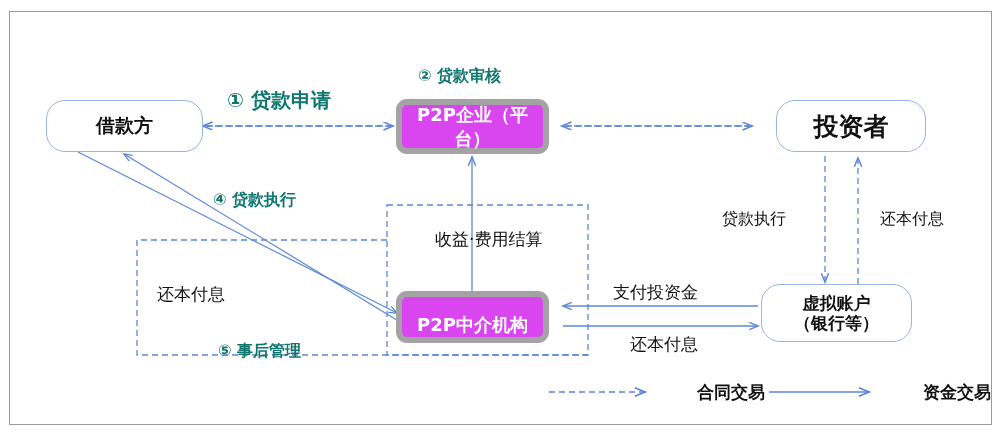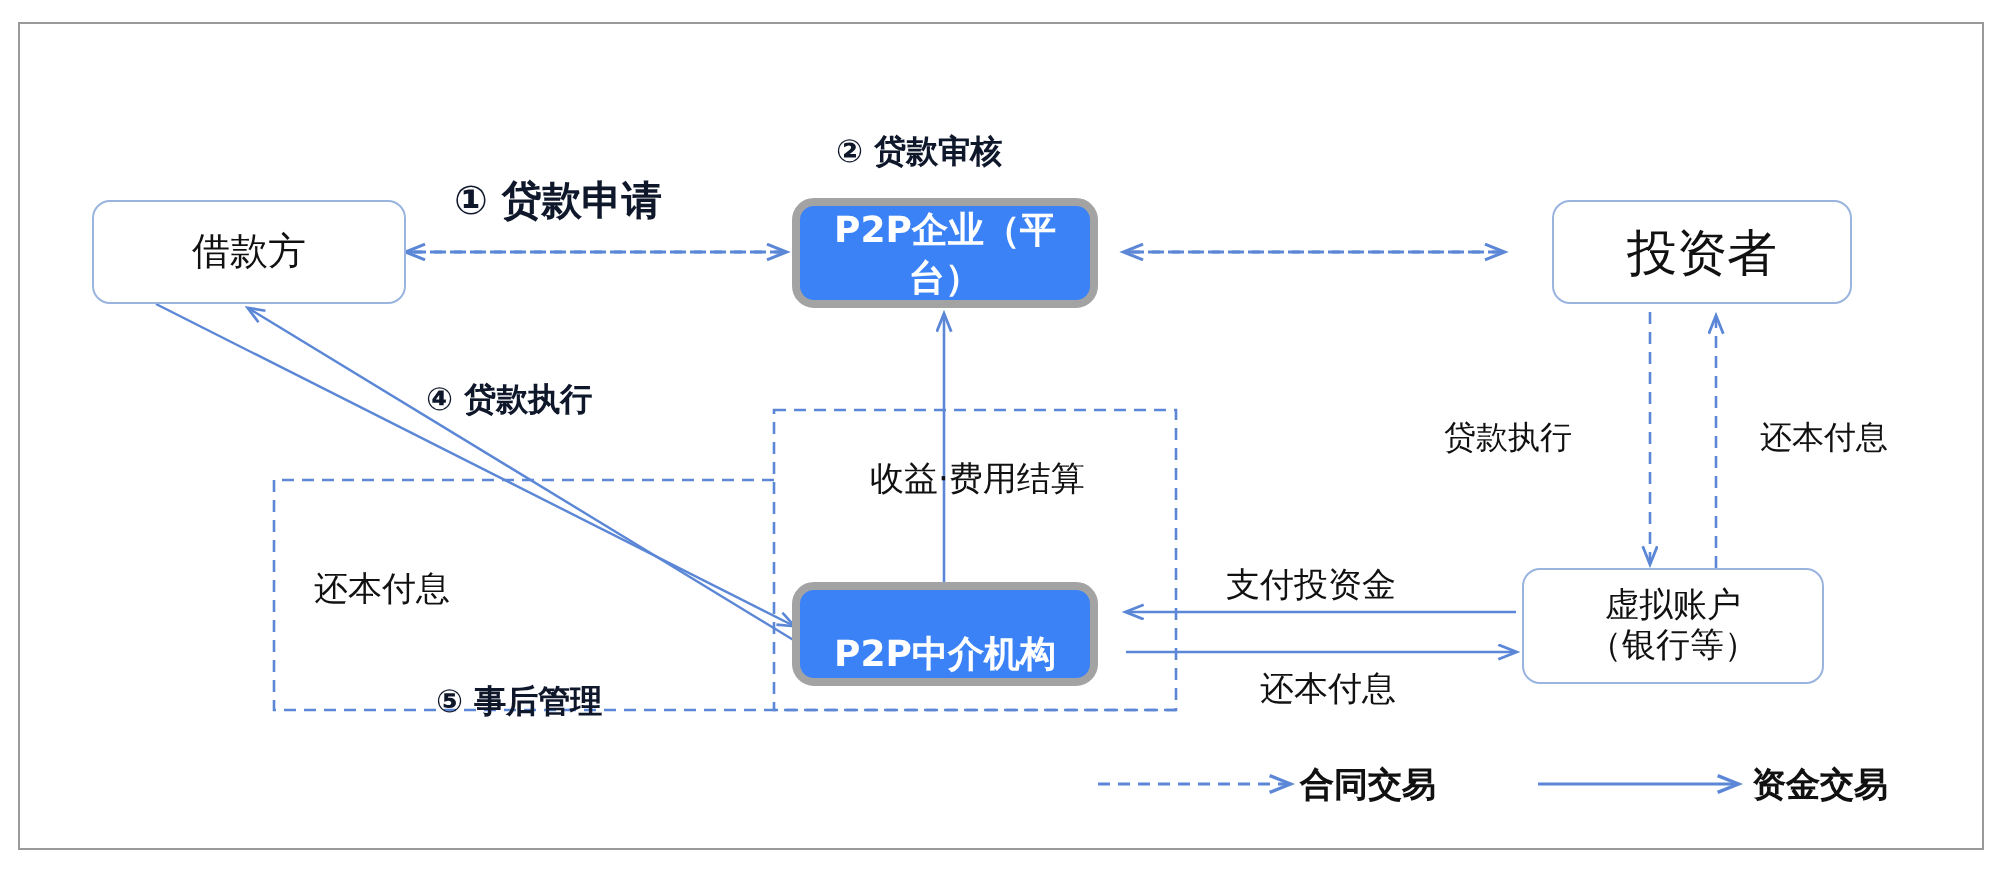--- a/index.html
+++ b/index.html
@@ -1,25 +1,25 @@
 <!DOCTYPE html>
 <html><head>
 <meta charset="utf-8">
 <style>
   html,body{margin:0;padding:0;background:#ffffff;}
   body{font-family:"DejaVu Sans","Liberation Sans",sans-serif;}
   #stage{position:relative;width:1000px;height:439px;background:#ffffff;overflow:hidden;}
   #frame{position:absolute;left:9px;top:11px;width:983px;height:414px;border:1.5px solid #9a9a9a;background:#fff;box-sizing:border-box;}
   svg#wires{position:absolute;left:0;top:0;width:1000px;height:439px;}
   .node{position:absolute;box-sizing:border-box;display:flex;align-items:center;justify-content:center;text-align:center;}
-  .node-light{background:#ffffff;border:1.3px solid #9ab4e0;border-radius:9px;color:#111111;font-weight:normal;}
-  .node-blue{background:#3b82f6;border:4px solid #a3a3a3;border-radius:11px;color:#ffffff;font-weight:bold;}
-  .lbl{position:absolute;color:#0f172a;font-weight:bold;white-space:nowrap;}
+  .node-light{background:#ffffff;border:1.3px solid #9ab4e0;border-radius:19px;color:#111111;font-weight:bold;}
+  .node-blue{background:#d946ef;border:6px solid #a3a3a3;border-radius:11px;color:#ffffff;font-weight:bold;}
+  .lbl{position:absolute;color:#0f766e;font-weight:bold;white-space:nowrap;}
   .lbl-thin{position:absolute;color:#111111;font-weight:normal;white-space:nowrap;}
-  .legend-txt{position:absolute;color:#111111;font-weight:bold;white-space:nowrap;}
+  .legend-txt{position:absolute;color:#111111;font-weight:bold;white-space:nowrap;margin-left:47px;}
 </style>
 </head>
 <body>
 
 <div id="stage">
 
   <div id="frame"></div>
 
   <svg id="wires" viewBox="0 0 1000 439" xmlns="http://www.w3.org/2000/svg">
     <defs>

